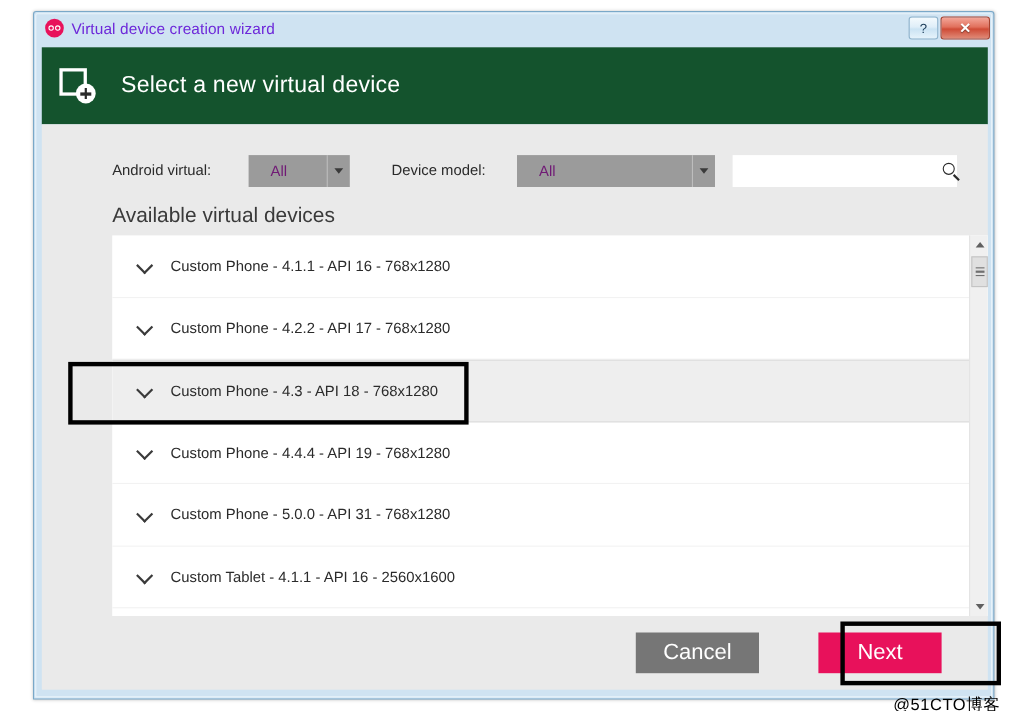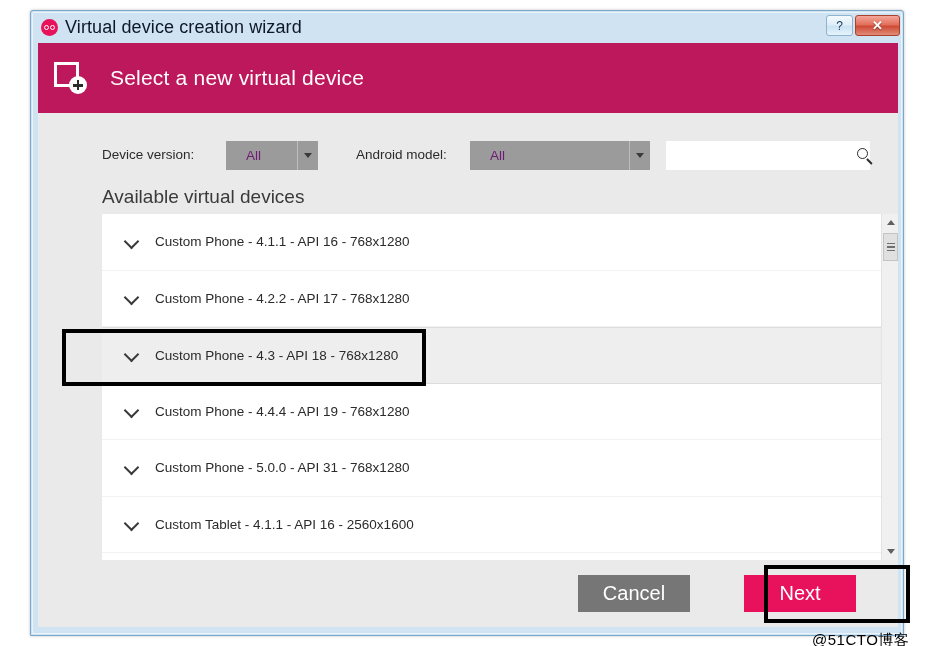--- a/index.html
+++ b/index.html
@@ -71,22 +71,22 @@
   }
   .app-icon .eyes i {
     display: block;
     width: 5px;
     height: 5px;
     border-radius: 50%;
     border: 1.3px solid #ffffff;
     box-sizing: border-box;
   }
   .title-text {
-    font-size: 18px;
-    color: #0f172a;
+    font-size: 14px;
+    color: #6d28d9;
     letter-spacing: 0.1px;
     white-space: nowrap;
   }
 
   .caption-buttons {
     position: absolute;
     right: 5px;
     top: 4px;
     display: flex;
     gap: 2px;
@@ -114,21 +114,21 @@
     text-shadow: 0 1px 1px rgba(0,0,0,0.45);
   }
 
   
   .wiz-header {
     position: absolute;
     left: 7px;
     top: 32px;
     width: 860px;
     height: 70px;
-    background: #be185d;
+    background: #14532d;
     display: flex;
     align-items: center;
     box-sizing: border-box;
   }
   .wiz-header-icon {
     position: relative;
     margin-left: 16px;
     width: 34px;
     height: 32px;
   }
@@ -482,27 +482,27 @@
     <div class="wiz-header-icon">
       <span class="sq"></span>
       <span class="plus-circle"></span>
     </div>
     <div class="wiz-title">Select a new virtual device</div>
   </div>
 
   <div class="wiz-body">
 
     <div class="filter-row">
-      <span class="filter-label lbl-android">Device version:</span>
+      <span class="filter-label lbl-android">Android virtual:</span>
       <div class="combo combo-android">
         <span class="combo-value">All</span>
         <span class="combo-arrow"></span>
       </div>
 
-      <span class="filter-label lbl-device">Android model:</span>
+      <span class="filter-label lbl-device">Device model:</span>
       <div class="combo combo-device">
         <span class="combo-value">All</span>
         <span class="combo-arrow"></span>
       </div>
 
       <div class="search-box">
         <input class="search-input" type="text" value="" placeholder="" style="">
         <span class="search-icon"></span>
       </div>
     </div>

